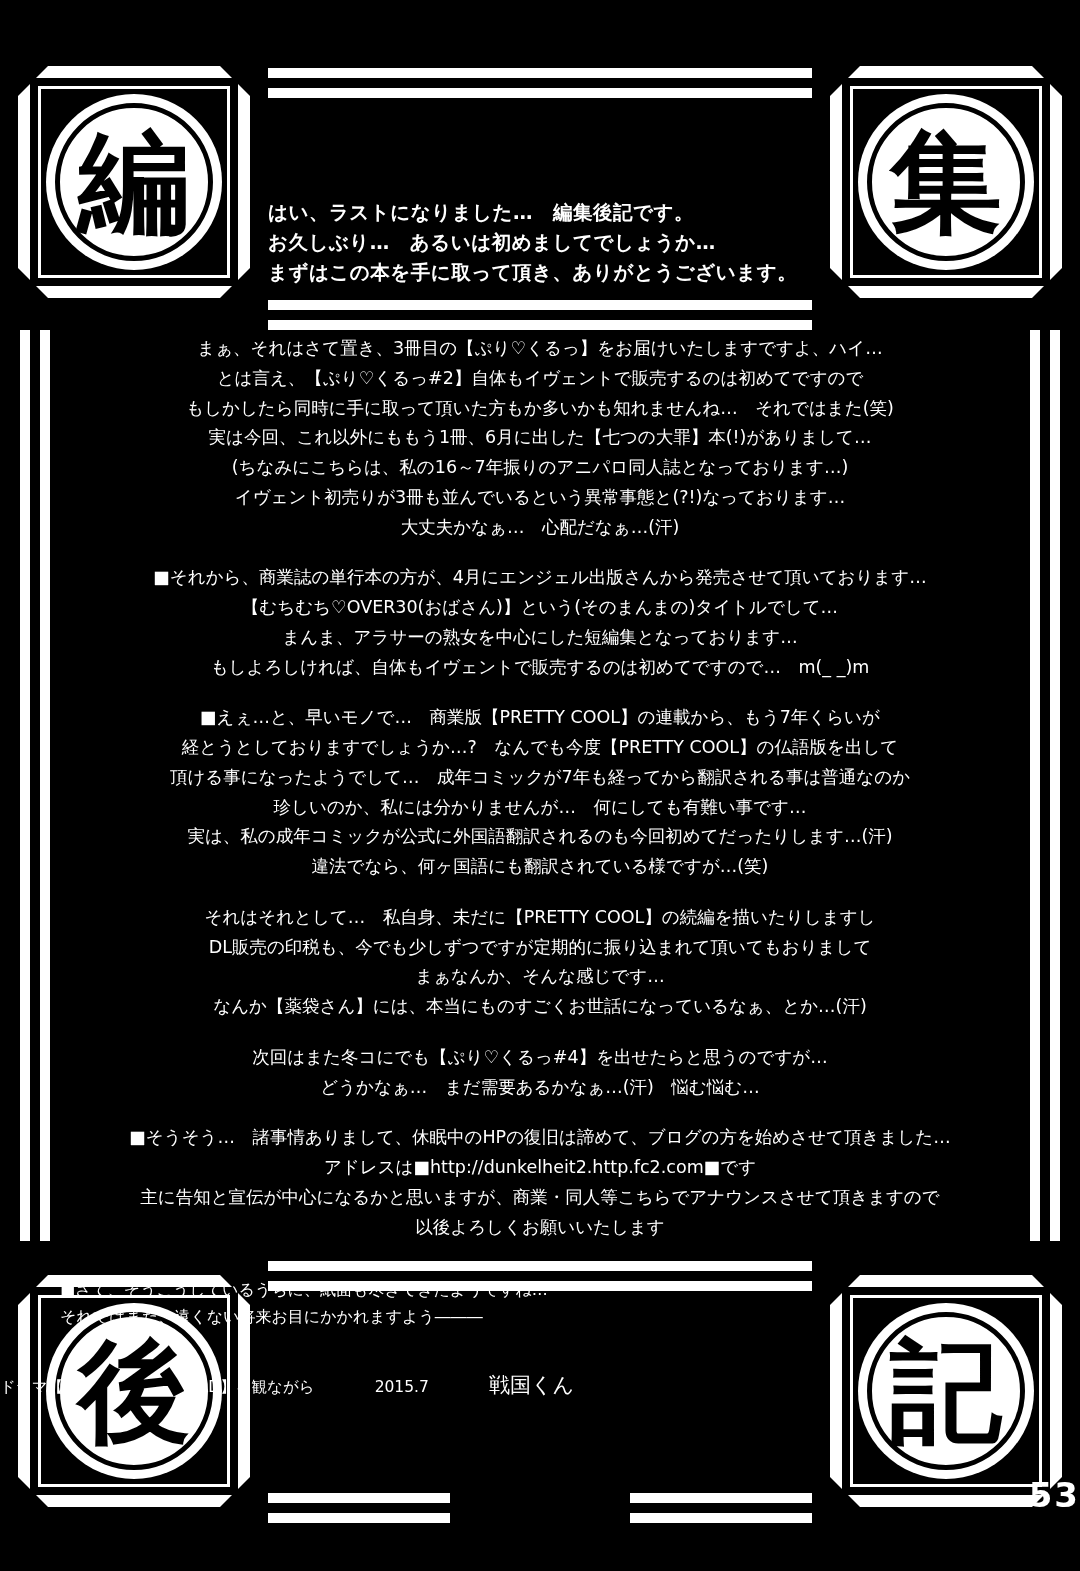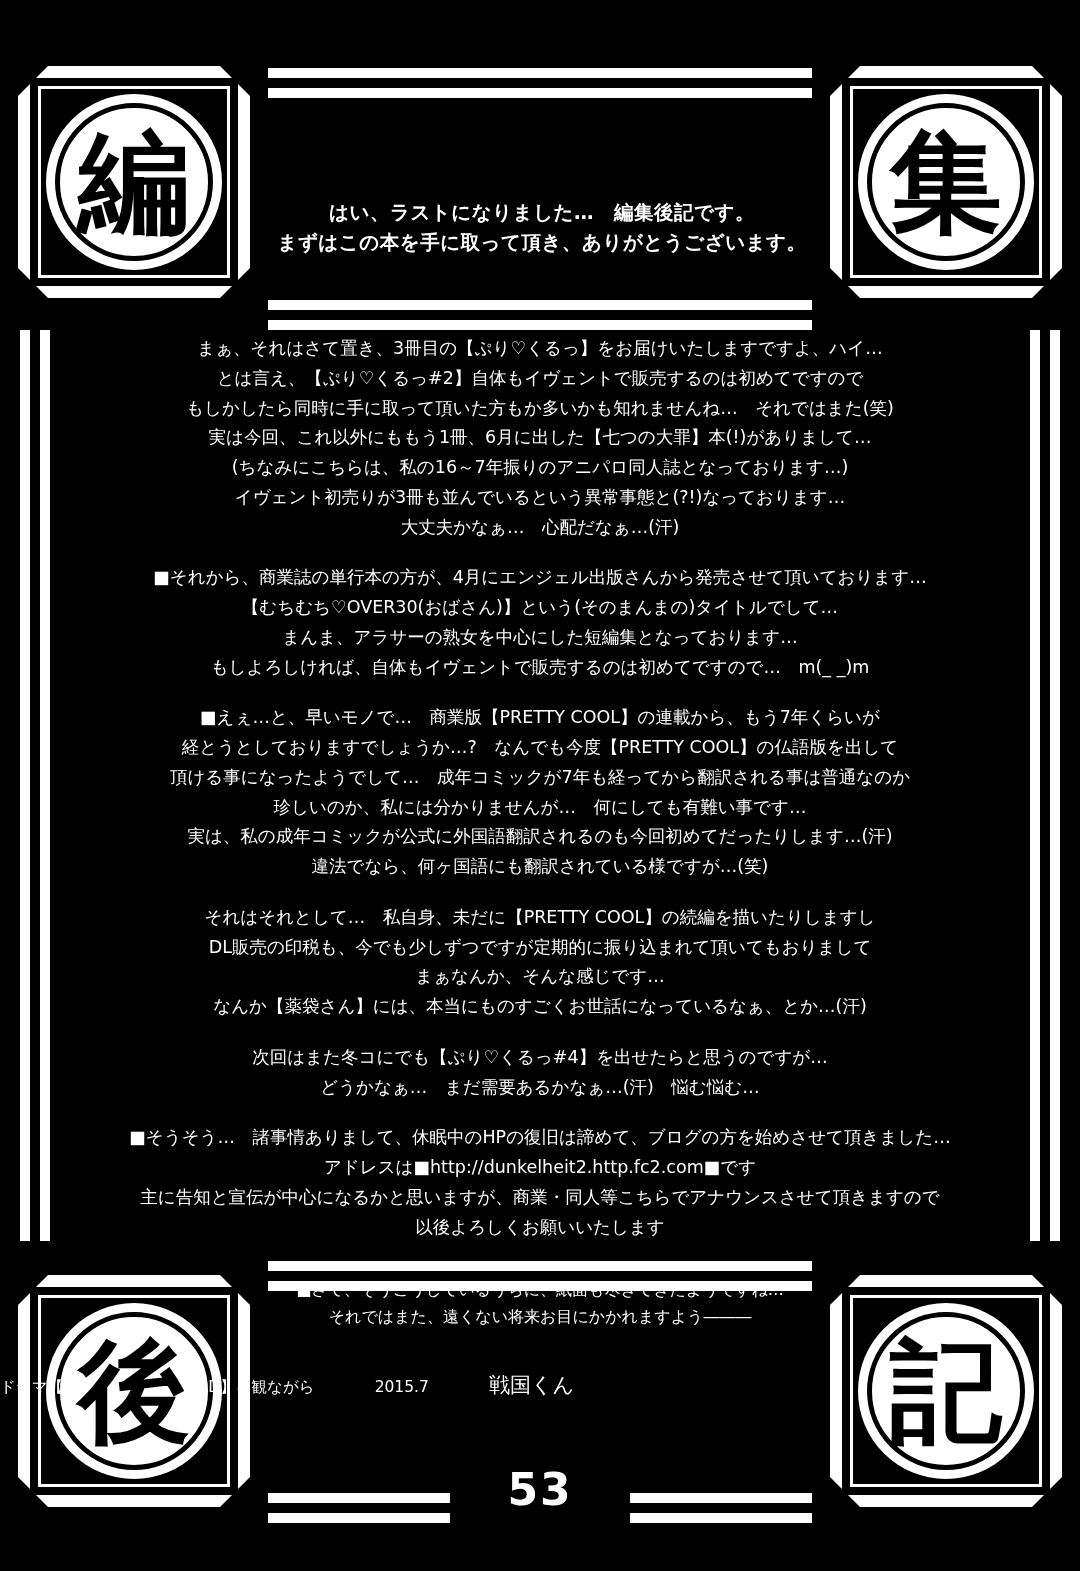--- a/index.html
+++ b/index.html
@@ -120,21 +120,20 @@
   .rail-b { top: 330px; bottom: 330px; }
   .side-rail.inner-left  { left: 40px; }
   .side-rail.inner-right { right: 40px; }
 
   
   .header {
     position: absolute;
     left: 268px;
     right: 264px;
     top: 198px;
-    text-align: center;
     font-family: "DejaVu Sans", sans-serif;
     font-weight: bold;
     font-size: 19.5px;
     line-height: 1.53;
     letter-spacing: 0.5px;
   }
 
   
   .body-copy {
     position: absolute;
@@ -148,21 +147,20 @@
   }
   .para { margin-bottom: 21px; }
   .para p { margin: 0; }
   .para.tight { margin-bottom: 0; }
 
   .closing {
     position: absolute;
     left: 60px;
     right: 60px;
     bottom: 240px;
-    text-align: center;
     font-size: 16px;
     line-height: 1.72;
     font-family: "DejaVu Sans", sans-serif;
   }
 
   .signature {
     position: absolute;
     left: 0;
     right: 0;
     bottom: 172px;
@@ -173,22 +171,22 @@
     font-size: 15.5px;
     font-family: "DejaVu Sans", sans-serif;
   }
   .signature .sig-name { font-size: 21px; }
 
   .page-number {
     position: absolute;
     left: 0;
     right: 0;
     bottom: 56px;
-    text-align: center;
-    font-size: 44px;
+    text-align: right;
+    font-size: 34px;
     font-weight: bold;
     font-family: "DejaVu Sans", sans-serif;
     letter-spacing: 2px;
     z-index: 5;
   }
   .pn-bg {
     position: absolute;
     left: 50%;
     transform: translateX(-50%);
     bottom: 40px;
@@ -266,20 +264,21 @@
     <div class="emblem-mid">
       <div class="emblem-inner">
         <span class="emblem-char">記</span>
       </div>
     </div>
   </div>
 </div>
 
 <div class="header">
   <div>はい、ラストになりました…　編集後記です。</div>
+  <div>お久しぶり…　あるいは初めましてでしょうか…</div>
   <div>まずはこの本を手に取って頂き、ありがとうございます。</div>
 </div>
 
 <div class="body-copy">
 
   <div class="para">
     <p>まぁ、それはさて置き、3冊目の【ぷり♡くるっ】をお届けいたしますですよ、ハイ…</p>
     <p>とは言え、【ぷり♡くるっ#2】自体もイヴェントで販売するのは初めてですので</p>
     <p>もしかしたら同時に手に取って頂いた方もか多いかも知れませんね…　それではまた(笑)</p>
     <p>実は今回、これ以外にももう1冊、6月に出した【七つの大罪】本(!)がありまして…</p>

